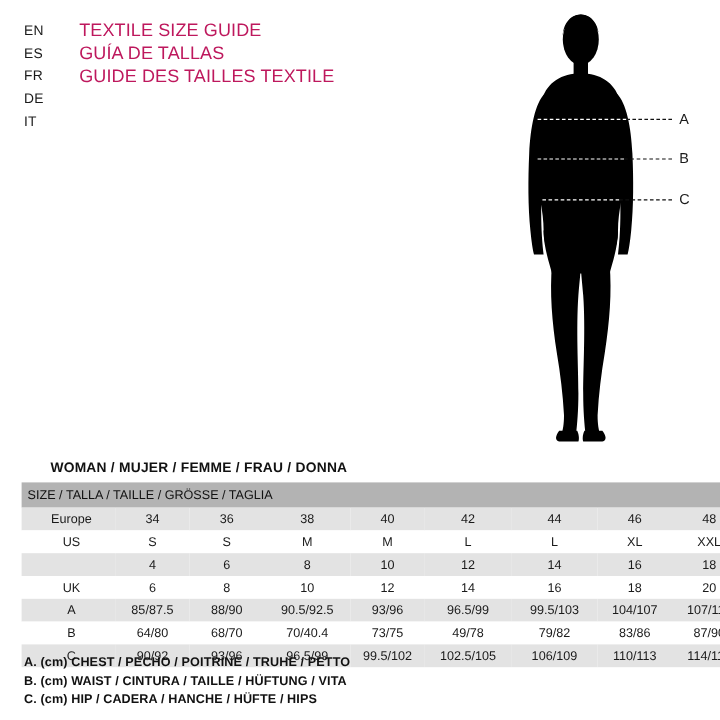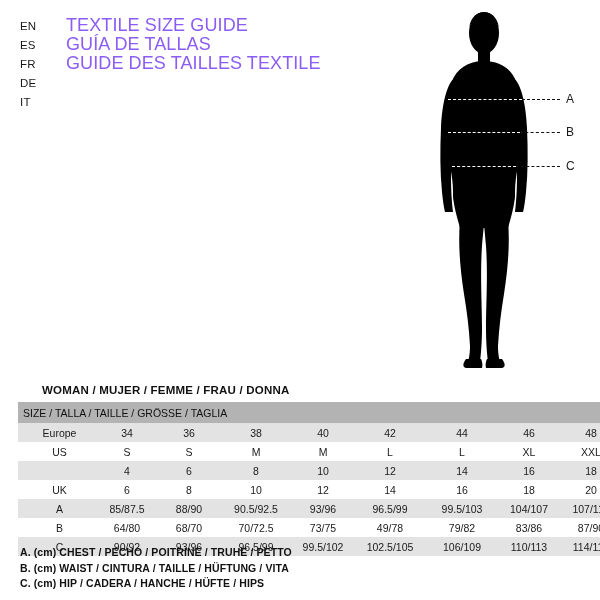--- a/index.html
+++ b/index.html
@@ -34,23 +34,23 @@
     height: 19px;
     gap: 12px;
   }
   .lang-code {
     width: 34px;
     font-size: 11.5px;
     letter-spacing: 0.2px;
     color: #1a1a1a;
   }
   .lang-text {
-    font-size: 18px;
+    font-size: 15px;
     letter-spacing: 0.1px;
-    color: #8b5cf6;
+    color: #be185d;
     white-space: nowrap;
   }
 
   
   .figure-wrap {
     position: absolute;
     top: 6px;
     left: 390px;
     width: 205px;
     height: 370px;
@@ -282,21 +282,21 @@
           <td>93/96</td>
           <td>96.5/99</td>
           <td>99.5/103</td>
           <td>104/107</td>
           <td>107/110</td>
         </tr>
         <tr class="plain">
           <td class="label-cell">B</td>
           <td>64/80</td>
           <td>68/70</td>
-          <td>70/72.5</td>
+          <td>70/40.4</td>
           <td>73/75</td>
           <td>49/78</td>
           <td>79/82</td>
           <td>83/86</td>
           <td>87/90</td>
         </tr>
         <tr class="band">
           <td class="label-cell">C</td>
           <td>90/92</td>
           <td>93/96</td>

